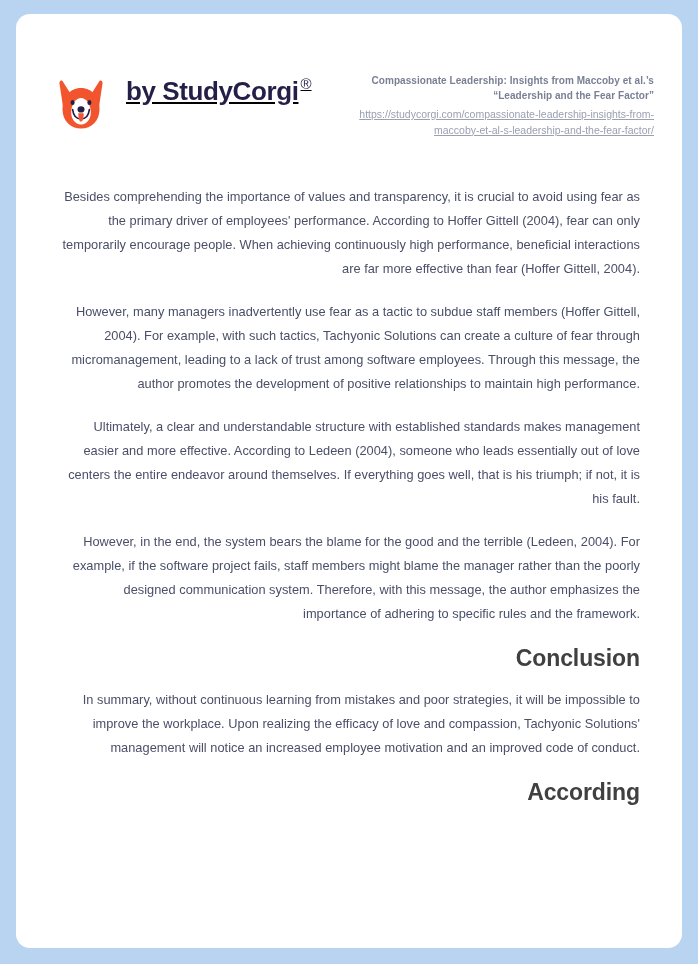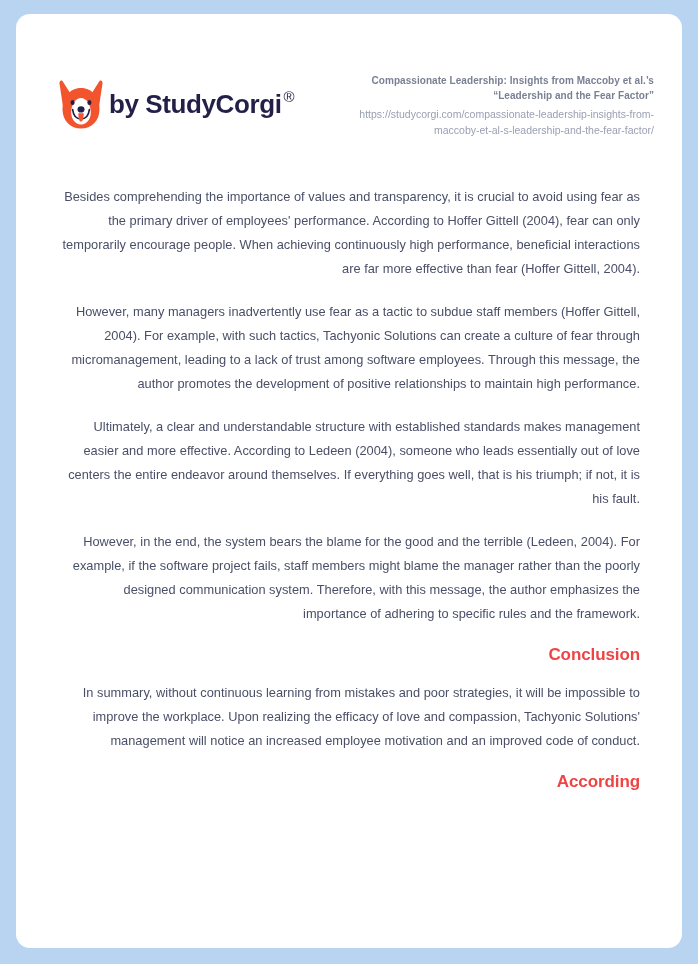--- a/index.html
+++ b/index.html
@@ -35,24 +35,24 @@
   
   .doc-header {
     display: flex;
     align-items: flex-start;
     justify-content: space-between;
     padding: 58px 28px 0 42px;
   }
 
   .brand {
     display: flex;
-    align-items: center;
-    gap: 5px;
+    gap: 22px;
     flex: 0 0 auto;
     padding-top: 6px;
+    text-decoration: underline;
   }
 
   .brand-mark {
     width: 46px;
     height: 52px;
     flex: 0 0 auto;
     display: block;
   }
 
   .brand-wordmark {
@@ -92,43 +92,44 @@
     line-height: 1.45;
     letter-spacing: 0.06px;
   }
 
   .doc-url {
     margin-top: 4px;
     font-size: 10.5px;
     color: #9aa0b2;
     line-height: 1.5;
     word-break: break-word;
+    text-decoration: underline;
   }
 
   
   .doc-body {
     padding: 0 42px 0 42px;
     margin-top: 46px;
     text-align: right;
   }
 
   .para {
     font-size: 12.8px;
     line-height: 1.88;
     color: #4a4f68;
     margin-bottom: 19px;
     letter-spacing: 0.02px;
   }
 
   .para:last-child { margin-bottom: 0; }
 
   .section-heading {
-    font-size: 17px;
+    font-size: 23px;
     font-weight: bold;
-    color: #ef4444;
+    color: #404040;
     margin-top: 12px;
     margin-bottom: 16px;
     letter-spacing: -0.1px;
   }
 
   .reference-entry {
     font-size: 12.4px;
     line-height: 1.88;
     color: #4a4f68;
   }

